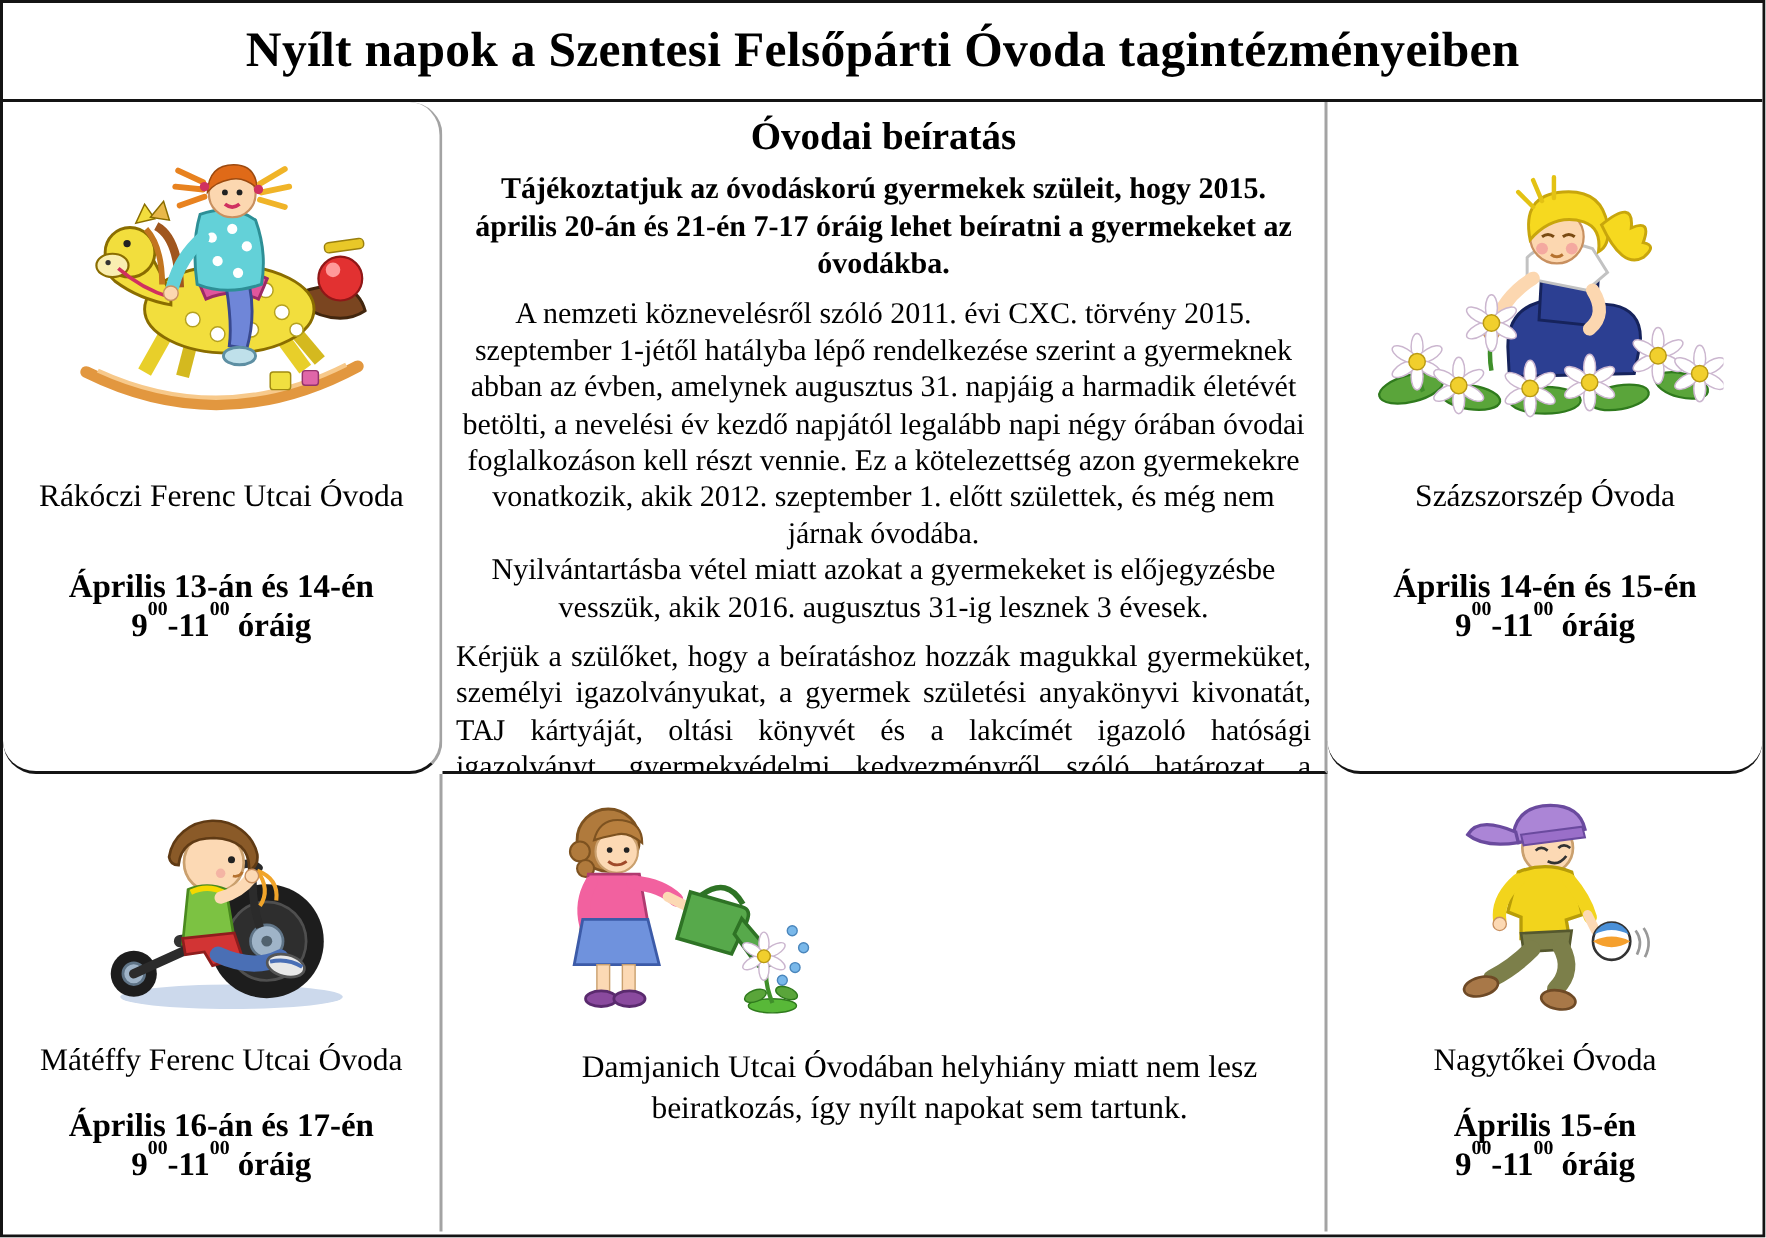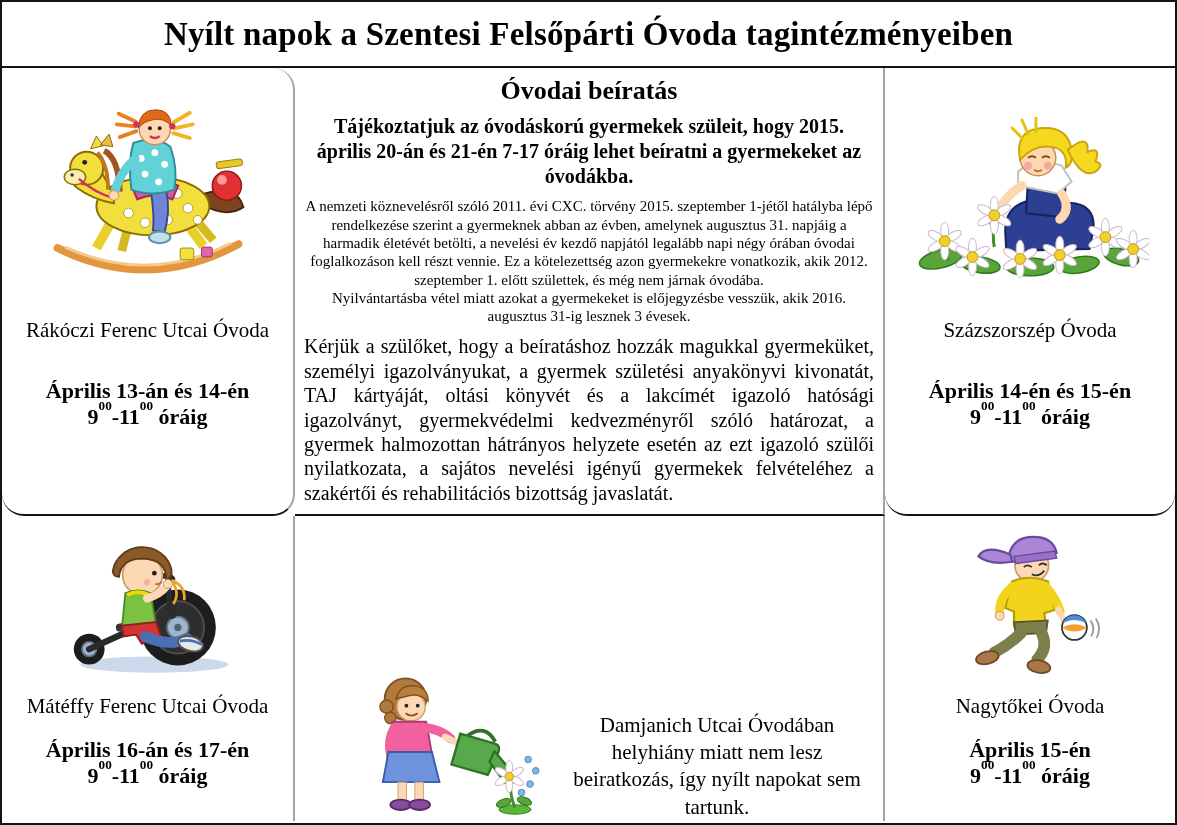--- a/index.html
+++ b/index.html
@@ -29,23 +29,23 @@
   .illus.big { height:196px; }
   .illus.small { height:158px; }
   .venue-name { font-size:21px; margin-top:26px; }
   .r3 .venue-name { margin-top:12px; }
   .venue-dates { font-weight:bold; font-size:22px; line-height:1.18; margin-top:35px; }
   .r3 .venue-dates { margin-top:18px; }
   sup { font-size:.6em; font-weight:bold; line-height:0; position:relative; top:-.45em; }
   .center-info { padding:6px 9px 0; }
   .enroll-heading { font-size:26px; font-weight:bold; text-align:center; margin:2px 0 8px; }
   .p-bold { font-weight:bold; text-align:center; font-size:20px; line-height:1.24; margin:0 2px 9px; }
-  .p-center { text-align:center; font-size:15px; line-height:1.22; }
+  .p-center { text-align:center; font-size:20px; line-height:1.22; }
   .p-justify { text-align:justify; font-size:20px; line-height:1.22; margin-top:9px; }
-  .center-closed { display:flex; flex-direction:row; align-items:flex-end; padding-top:8px;padding-left:48px; }
+  .center-closed { display:flex; flex-direction:column; align-items:flex-start; padding-top:8px;padding-left:48px; }
   .notice { font-size:21px; text-align:center; line-height:1.3; margin-top:16px; padding:0 10px; }
   svg { display:block; }
 </style>
 </head>
 <body>
 
 <div class="page">
 
   <div class="title-row">Nyílt napok a Szentesi Felsőpárti Óvoda tagintézményeiben</div>
 

